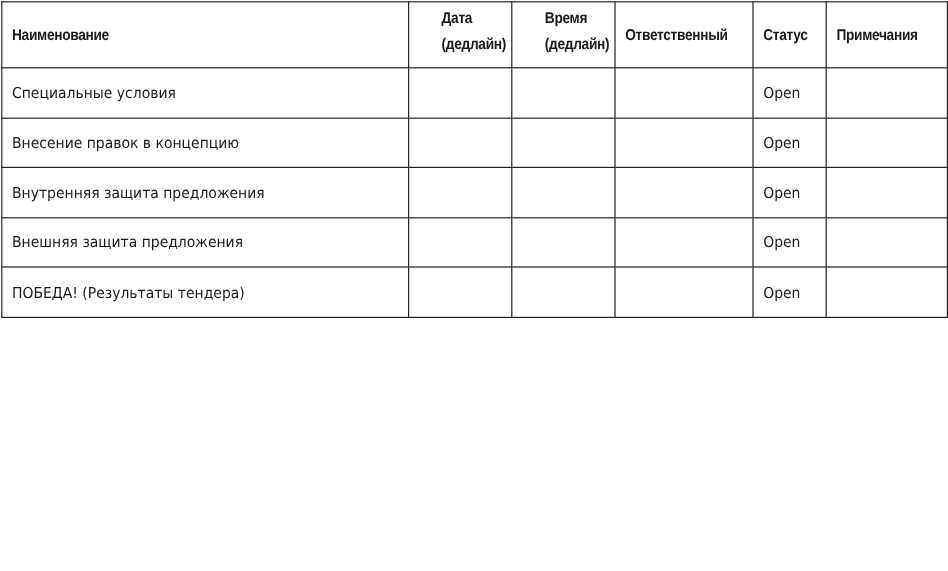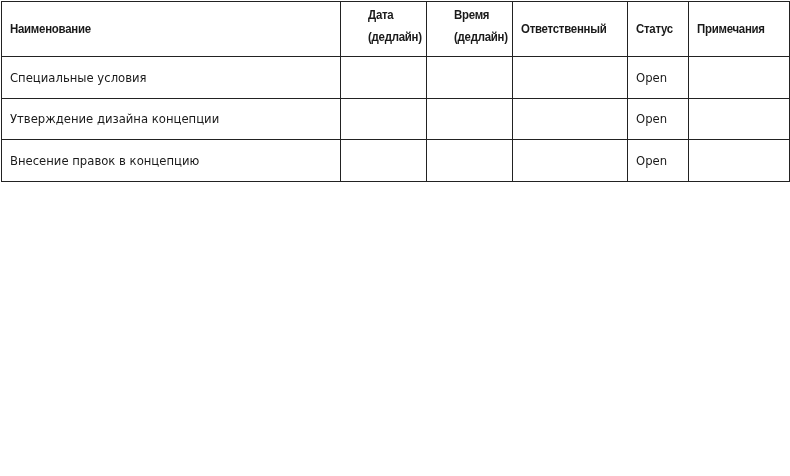--- a/index.html
+++ b/index.html
@@ -39,29 +39,45 @@
   <tbody id="tbody">
       <tr>
         <td><span>Специальные условия</span></td>
         <td><span></span></td>
         <td><span></span></td>
         <td><span></span></td>
         <td><span>Open</span></td>
         <td><span></span></td>
       </tr>
       <tr>
-        <td><span>Утверждение дизайна концепции</span></td>
+        <td><span>Внесение правок в концепцию</span></td>
         <td><span></span></td>
         <td><span></span></td>
         <td><span></span></td>
         <td><span>Open</span></td>
         <td><span></span></td>
       </tr>
       <tr>
-        <td><span>Внесение правок в концепцию</span></td>
+        <td><span>Внутренняя защита предложения</span></td>
+        <td><span></span></td>
+        <td><span></span></td>
+        <td><span></span></td>
+        <td><span>Open</span></td>
+        <td><span></span></td>
+      </tr>
+      <tr>
+        <td><span>Внешняя защита предложения</span></td>
+        <td><span></span></td>
+        <td><span></span></td>
+        <td><span></span></td>
+        <td><span>Open</span></td>
+        <td><span></span></td>
+      </tr>
+      <tr>
+        <td><span>ПОБЕДА! (Результаты тендера)</span></td>
         <td><span></span></td>
         <td><span></span></td>
         <td><span></span></td>
         <td><span>Open</span></td>
         <td><span></span></td>
       </tr>
     </tbody>
 </table>
 
 </body></html>

